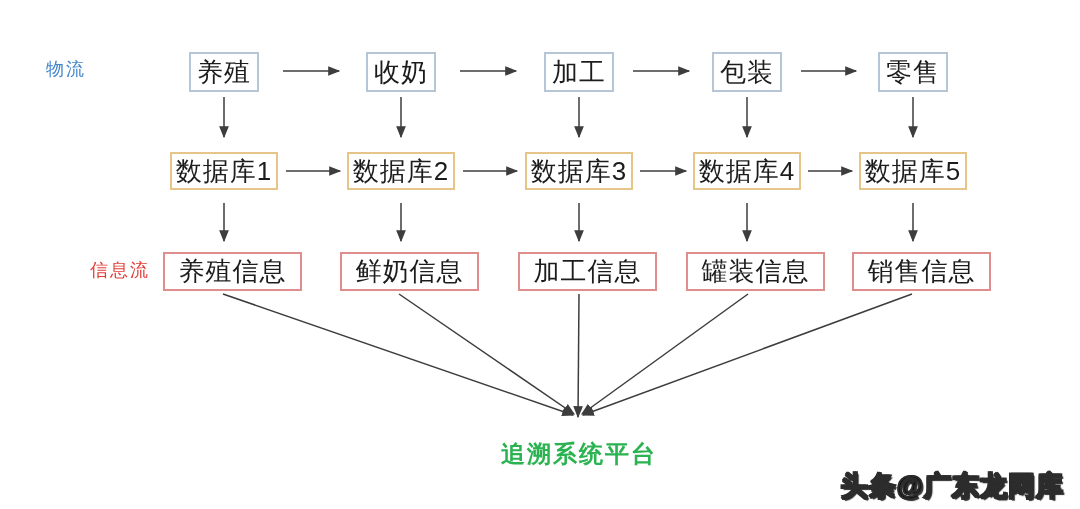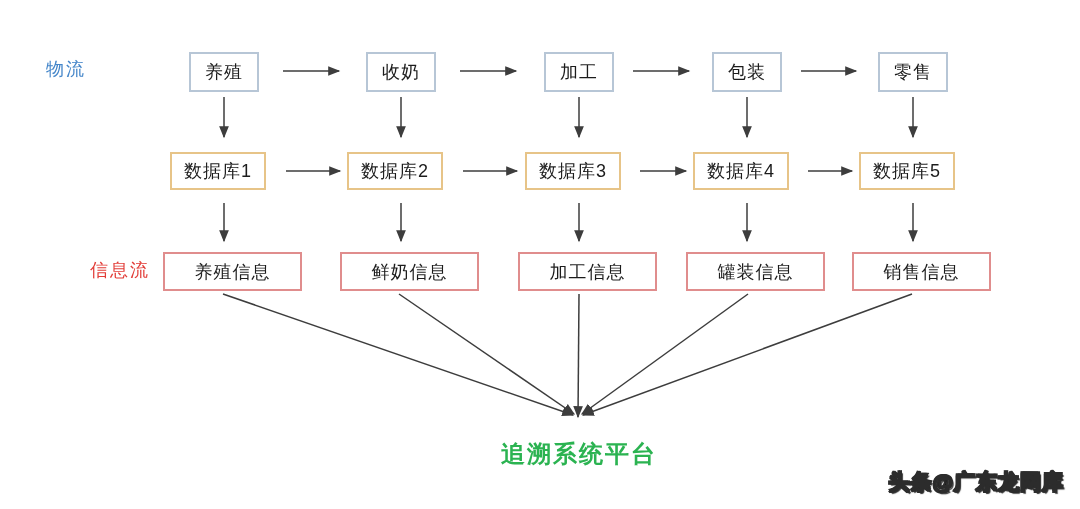--- a/index.html
+++ b/index.html
@@ -27,48 +27,48 @@
     position:absolute;left:0;top:0;width:1080px;height:509px;
     pointer-events:none;
   }
   .al{stroke:var(--arrow);stroke-width:1.5;fill:none;}
   .ah{fill:var(--arrow);}
   .box{
     position:absolute;
     background:#fff;
     display:flex;align-items:center;justify-content:center;
     color:#1c1c1c;
-    font-size:18px;
+    font-size:26px;
     letter-spacing:1px;
     box-sizing:border-box;
     white-space:nowrap;
   }
   .r1{width:70px;height:40px;top:52px;border:2px solid var(--logistics-box-border);}
-  .r2{width:96px;height:38px;top:152px;border:2px solid var(--database-box-border);}
+  .r2{width:108px;height:38px;top:152px;border:2px solid var(--database-box-border);}
   .r3{width:139px;height:39px;top:252px;border:2px solid var(--information-box-border);}
   .flow-label{
     position:absolute;
     font-size:18px;
     letter-spacing:2px;
     white-space:nowrap;
   }
   .label-logistics{left:46px;top:57px;color:var(--logistics-label);}
   .label-information{left:42px;top:258px;color:var(--information-label);margin-left:48px;}
   .platform{
     position:absolute;
     left:0;top:438px;width:1158px;
     text-align:center;
     color:var(--platform-text);
     font-size:24px;font-weight:bold;
     letter-spacing:2px;
   }
   .watermark{
     position:absolute;
     right:16px;top:468px;
-    font-size:21px;font-weight:bold;
+    font-size:27px;font-weight:bold;
     color:#000000;
     letter-spacing:1px;
     white-space:nowrap;
     -webkit-text-stroke:1.6px #2c2c2c;
     text-shadow:1px 1px 0 #2c2c2c,-1px -1px 0 #2c2c2c,1px -1px 0 #2c2c2c,-1px 1px 0 #2c2c2c,2px 2px 1px #2c2c2c;
   }
 </style>
 </head>
 <body>
 

